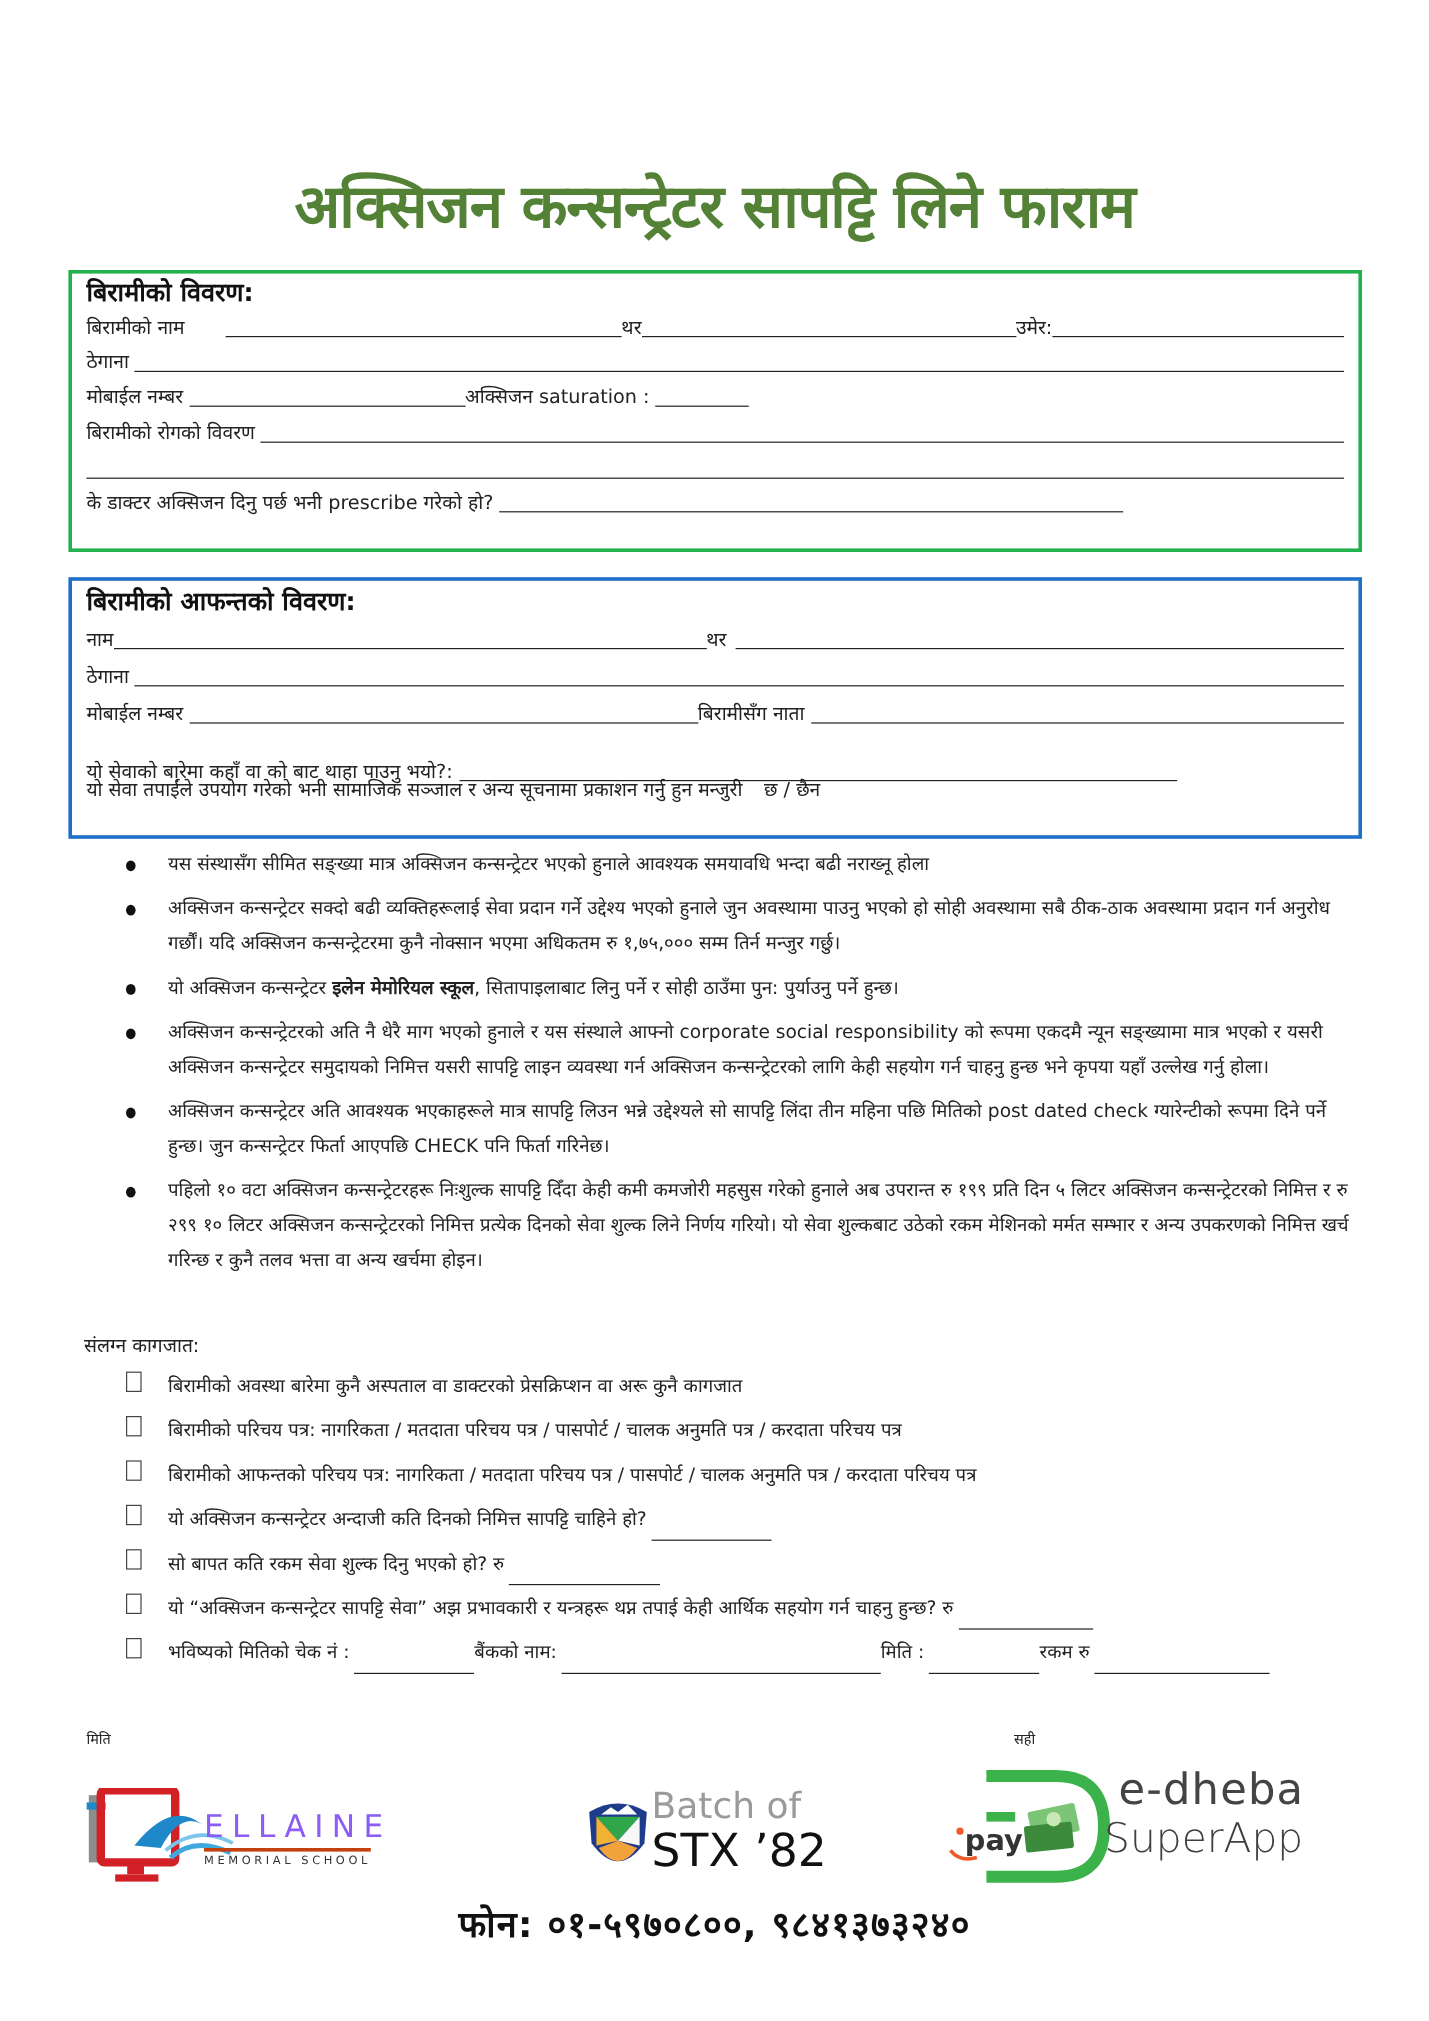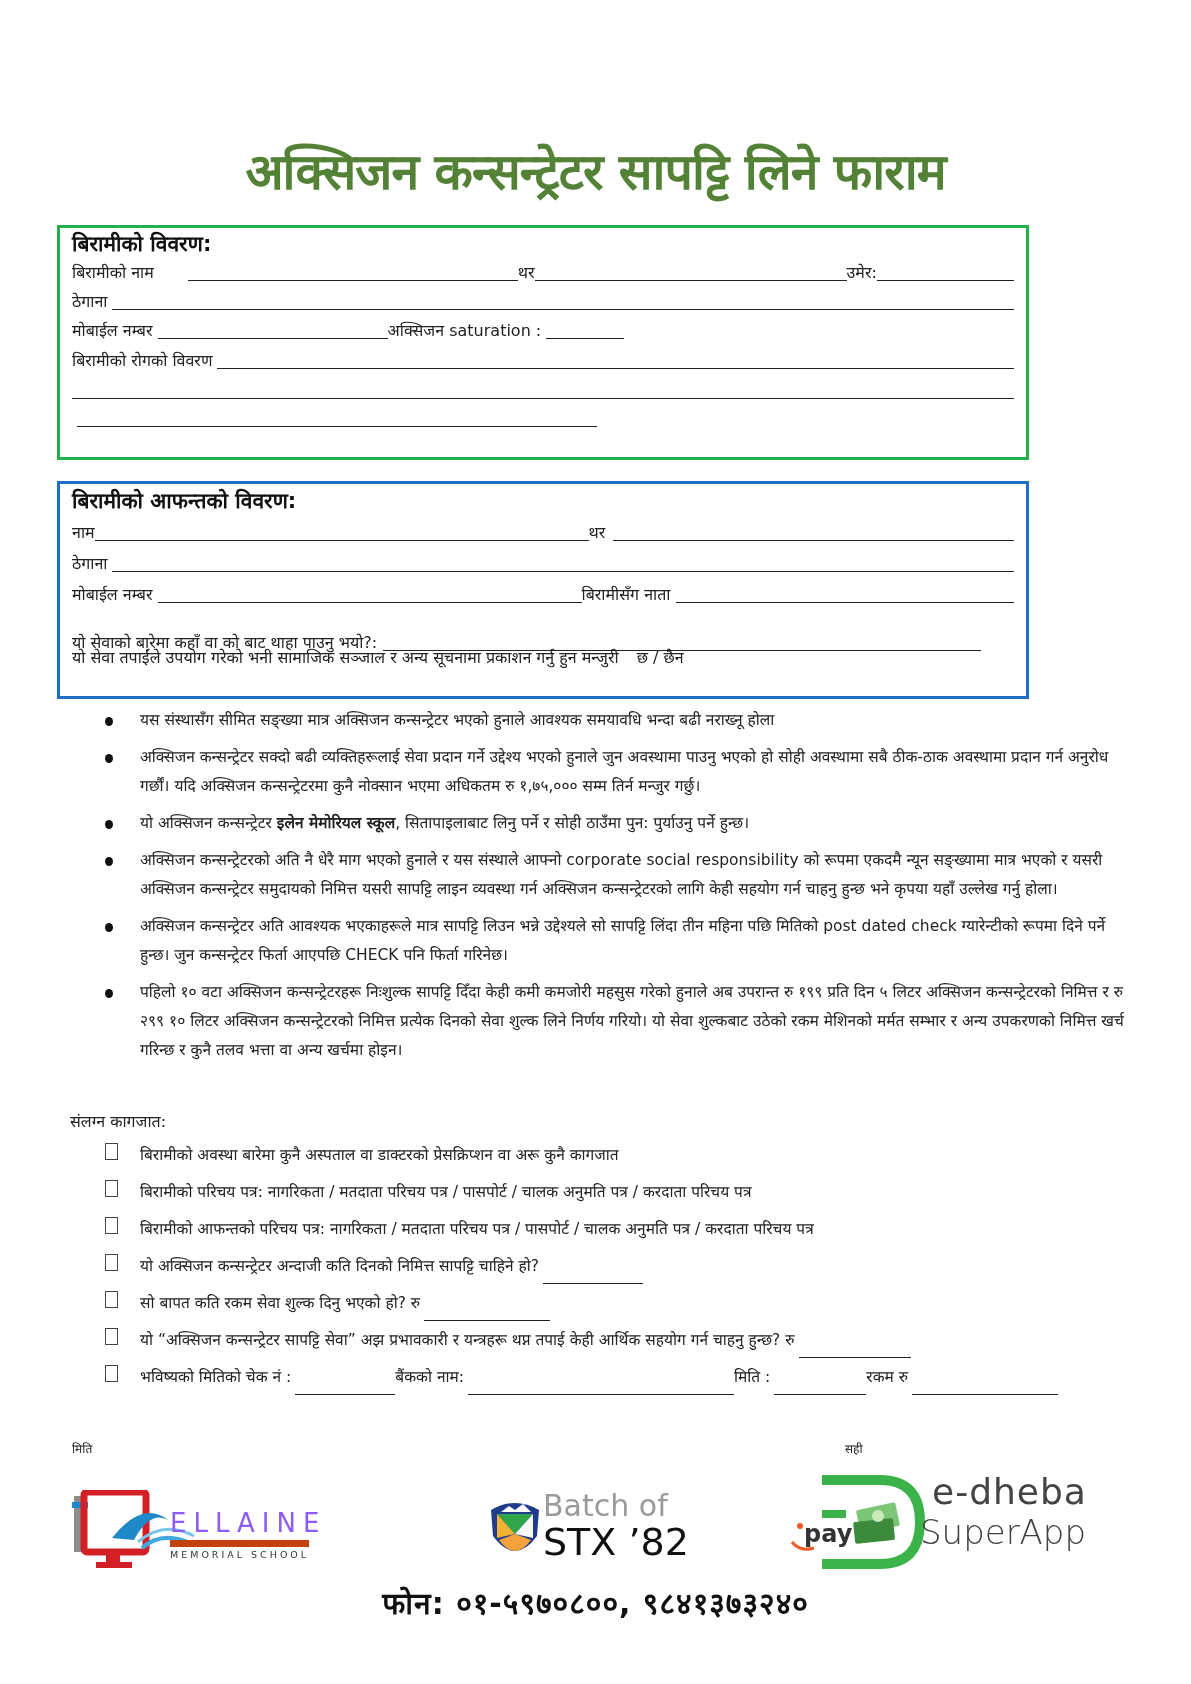--- a/index.html
+++ b/index.html
@@ -5,21 +5,21 @@
   html, body { margin: 0; padding: 0; background: #ffffff; }
   body {
     width: 1191px; height: 1684px; position: relative; overflow: hidden;
     font-family: "DejaVu Sans", "Liberation Sans", sans-serif; color: #1a1a1a;
   }
   .title {
     position: absolute; left: 0; right: 0; top: 140px; text-align: center;
     font-family: "DejaVu Sans", sans-serif; font-weight: bold;
     font-size: 50px; line-height: 64px; letter-spacing: -1px; color: #538135;
   }
-  .box { position: absolute; left: 57px; width: 972px; box-sizing: border-box; }
+  .box { position: absolute; left: 57px; width: 1078px; box-sizing: border-box; }
   .box.patient { top: 225px; height: 235px; border: 3px solid #1db954; border-color: #22b14c; }
   .box.relative { top: 481px; height: 218px; border: 3px solid #1f6fc7; }
   .box-heading {
     position: absolute; left: 12px; font-weight: bold; font-size: 21px; line-height: 28px; color: #111;
   }
   .row { position: absolute; left: 12px; right: 12px; height: 26px; font-size: 16px; line-height: 26px; display: flex; align-items: flex-end; white-space: nowrap; }
   .lbl { color: #222; }
   .line { border-bottom: 1.5px solid #222; height: 18px; margin-bottom: 5px; }
   .grow { flex: 1; }
   .bullets { position: absolute; left: 95px; top: 706px; width: 1040px; font-size: 15.5px; line-height: 29px; color: #222; }
@@ -68,20 +68,21 @@
   </div>
   <div class="row" style="top:120px">
     <span class="lbl">बिरामीको रोगको विवरण</span>
     <span style="width:5px"></span>
     <span class="line grow"></span>
   </div>
   <div class="row" style="top:150px">
     <span class="line grow"></span>
   </div>
   <div class="row" style="top:178px">
+    <span class="lbl">के डाक्टर अक्सिजन दिनु पर्छ भनी prescribe गरेको हो?</span>
     <span style="width:5px"></span>
     <span class="line" style="width:520px"></span>
   </div>
 </div>
 
 <div class="box relative">
   <div class="box-heading" style="top:3px">बिरामीको आफन्तको विवरण:</div>
   <div class="row" style="top:36px">
     <span class="lbl">नाम</span>
     <span class="line" style="width:494px"></span>
@@ -173,21 +174,21 @@
     <rect x="2" y="6" width="10" height="56" fill="#8d8d8d"></rect>
     <rect x="0" y="12" width="16" height="6" fill="#1e88c8"></rect>
     <rect x="12" y="2" width="62" height="60" rx="3" fill="none" stroke="#d32026" stroke-width="7"></rect>
     <rect x="34" y="62" width="14" height="10" fill="#d32026"></rect>
     <rect x="24" y="72" width="36" height="6" fill="#d32026"></rect>
     <path d="M40 48 Q70 10 96 30 Q78 20 62 50 Z" fill="#1e88c8"></path>
     <path d="M70 58 Q90 40 120 54" stroke="#41a8dd" stroke-width="4" fill="none"></path>
     <path d="M66 52 Q92 30 122 46" stroke="#7cc5ea" stroke-width="3" fill="none"></path>
   </svg>
   <div style="position:absolute;left:98px;top:18px;font-size:26px;letter-spacing:7px;color:#8b5cf6;font-family:'DejaVu Sans',sans-serif">ELLAINE</div>
-  <div style="position:absolute;left:98px;top:50px;font-size:9.5px;letter-spacing:3px;color:#333;border-top:7px solid #c2410c;padding-top:2px">MEMORIAL SCHOOL</div>
+  <div style="position:absolute;left:98px;top:50px;font-size:9.5px;letter-spacing:3px;color:#333;border-top:3px solid #c2410c;padding-top:2px">MEMORIAL SCHOOL</div>
 </div>
 
 <div class="logo-batch">
   <svg width="60" height="70" style="position:absolute;left:0;top:6px">
     <path d="M6 14 Q30 0 54 14 L52 40 Q30 70 8 40 Z" fill="#1f3c8c"></path>
     <path d="M12 18 L48 18 L30 38 Z" fill="#2fa64a"></path>
     <path d="M12 18 L30 38 L12 42 Z" fill="#f2b233"></path>
     <path d="M48 18 L30 38 L48 42 Z" fill="#f7f7f7"></path>
     <path d="M14 44 L30 38 L46 44 Q30 66 14 44 Z" fill="#f2a23a"></path>
     <path d="M16 16 L24 10 L30 14 L38 8 L46 16 Z" fill="#ffffff"></path>

